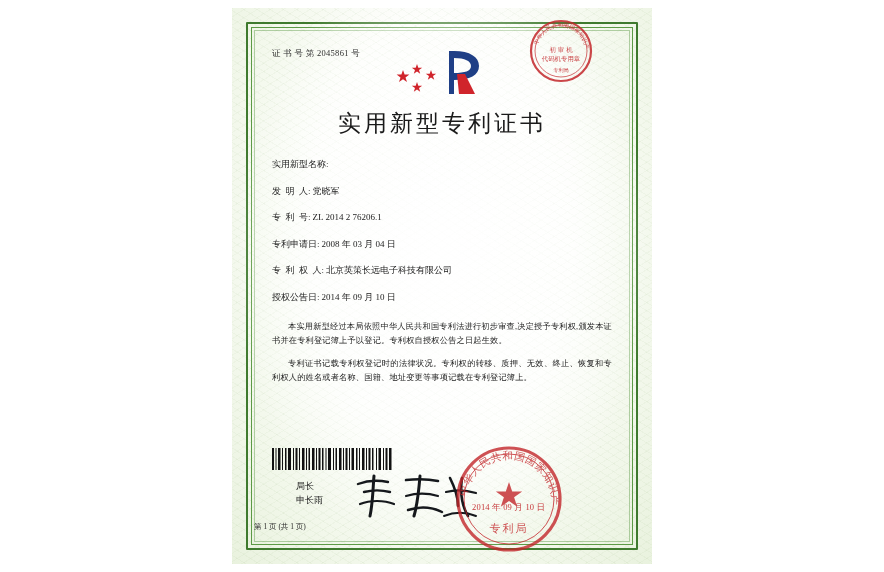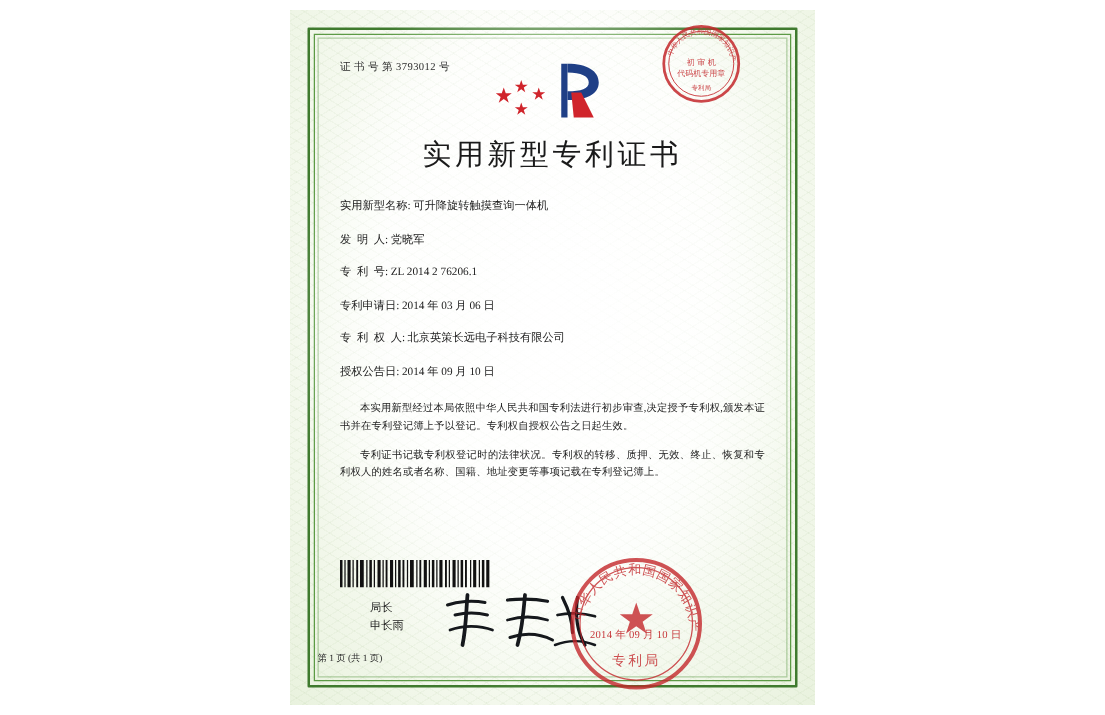--- a/index.html
+++ b/index.html
@@ -185,54 +185,53 @@
 <div id="page">
 
   <div class="sheet">
 
     <div class="frame-outer"></div>
     <div class="frame-inner"></div>
     <div class="frame-inner2"></div>
 
     <div class="content">
 
-      <div class="cert-no">证 书 号 第 3793012 号</div>
+      <div class="cert-no">证 书 号 第 2045861 号</div>
 
       <div class="logo">
         <svg viewBox="0 0 110 56" width="110" height="56" aria-hidden="true">
           <g fill="#d0242b">
             <polygon points="16,26 17.6,30.6 22.4,30.6 18.5,33.5 20,38.1 16,35.2 12,38.1 13.5,33.5 9.6,30.6 14.4,30.6"></polygon>
             <polygon points="30,20 31.3,23.7 35.2,23.7 32,26 33.2,29.7 30,27.4 26.8,29.7 28,26 24.8,23.7 28.7,23.7"></polygon>
             <polygon points="30,38 31.3,41.7 35.2,41.7 32,44 33.2,47.7 30,45.4 26.8,47.7 28,44 24.8,41.7 28.7,41.7"></polygon>
             <polygon points="44,26 45.3,29.7 49.2,29.7 46,32 47.2,35.7 44,33.4 40.8,35.7 42,32 38.8,29.7 42.7,29.7"></polygon>
           </g>
           <path d="M62 50 L62 7 L67 7 L67 50 Z" fill="#1f3f86"></path>
           <path d="M67 7 C83 7 92 13 92 22 C92 31 83 36 67 36 L67 29 C78 29 84 27 84 22 C84 17 78 14 67 14 Z" fill="#1f3f86"></path>
           <path d="M72 50 L88 50 L78 30 L70 30 Z" fill="#d0242b"></path>
         </svg>
       </div>
 
       <div class="title">实用新型专利证书</div>
 
       <div class="fields">
         <div class="field">
           <span class="lbl">实用新型名称:</span>
-          <span class="val">可升降旋转触摸查询一体机</span>
         </div>
         <div class="field">
           <span class="lbl">发  明  人:</span>
           <span class="val">党晓军</span>
         </div>
         <div class="field">
           <span class="lbl">专  利  号:</span>
           <span class="val">ZL 2014 2 76206.1</span>
         </div>
         <div class="field">
           <span class="lbl">专利申请日:</span>
-          <span class="val">2014 年 03 月 06 日</span>
+          <span class="val">2008 年 03 月 04 日</span>
         </div>
         <div class="field">
           <span class="lbl">专  利  权  人:</span>
           <span class="val">北京英策长远电子科技有限公司</span>
         </div>
         <div class="field">
           <span class="lbl">授权公告日:</span>
           <span class="val">2014 年 09 月 10 日</span>
         </div>
       </div>

